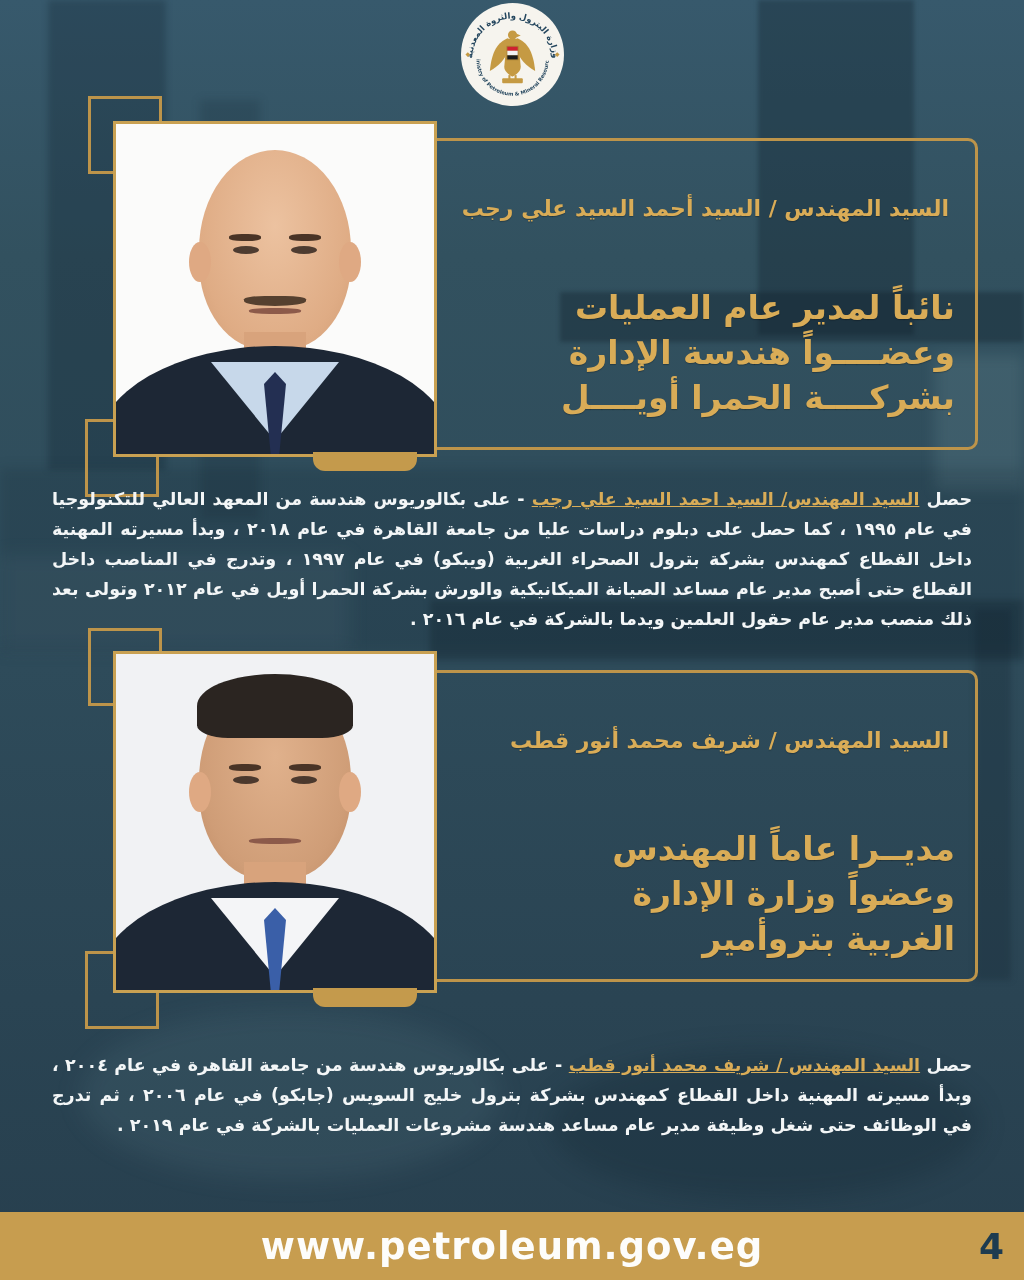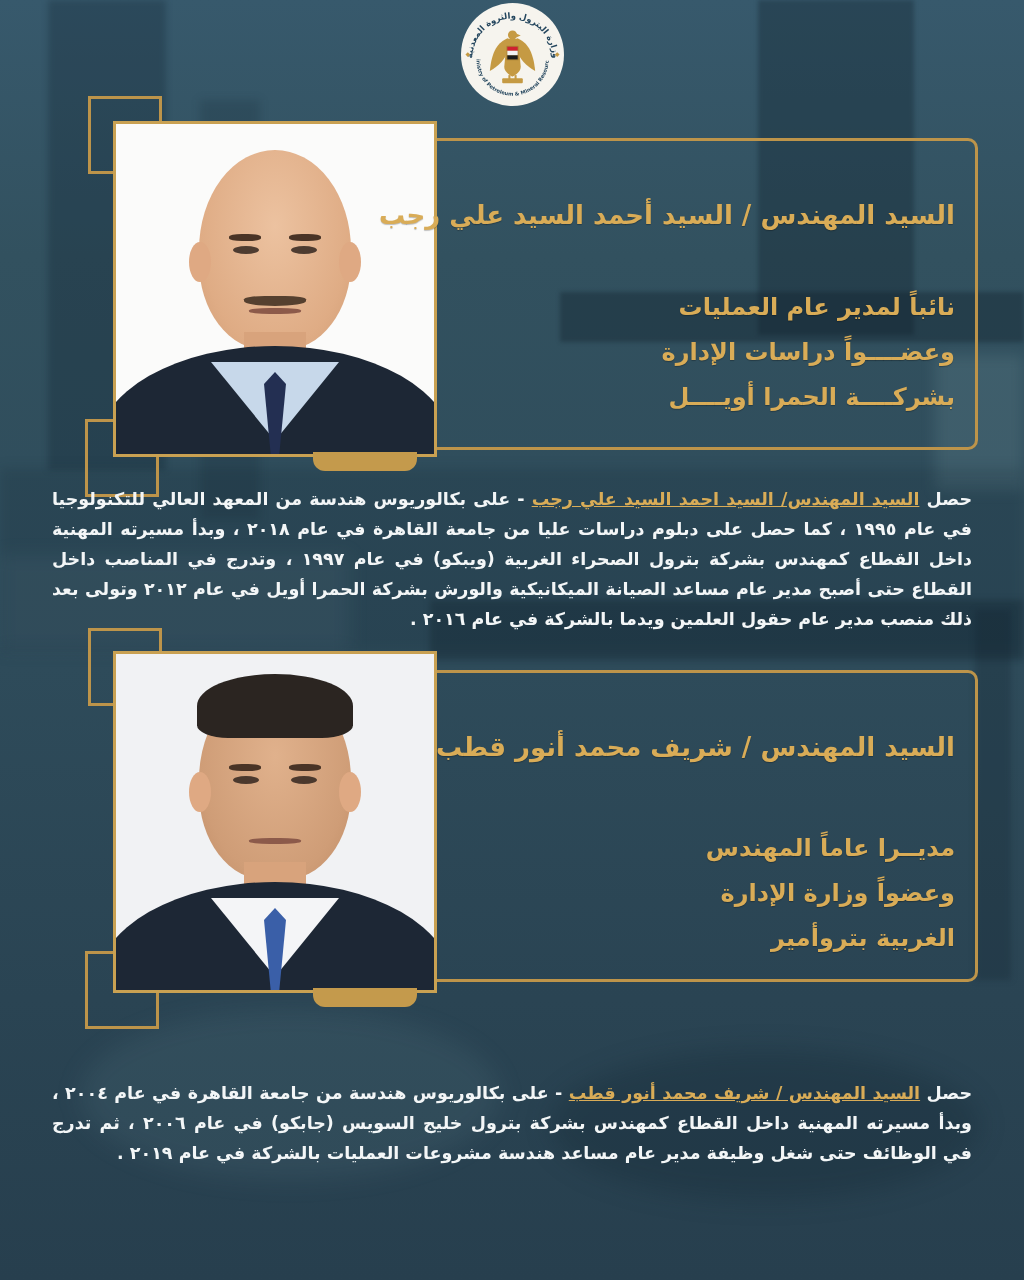--- a/index.html
+++ b/index.html
@@ -57,33 +57,33 @@
         background:#d8a37c;}
   .shoulders{position:absolute;left:-6%;bottom:-4px;width:112%;height:112px;background:#1d2735;
              border-radius:55% 55% 0 0/100% 100% 0 0;}
   .shirt{position:absolute;left:50%;transform:translateX(-50%);bottom:0;width:128px;height:96px;
          background:#c7d8ea;clip-path:polygon(0 0,100% 0,50% 82%);}
   .ph2 .shirt{background:#f4f5f7;}
   .tie{position:absolute;left:50%;transform:translateX(-50%);bottom:0;width:22px;height:86px;
        background:#232f52;clip-path:polygon(50% 0,100% 14%,68% 100%,32% 100%,0 14%);}
   .ph2 .tie{background:#3a5fa8;}
   
-  .gold-name{position:absolute;right:69px;color:#d9ac57;font-weight:bold;font-size:26px;
+  .gold-name{position:absolute;right:75px;color:#d9ac57;font-weight:bold;font-size:22px;
              direction:rtl;z-index:3;white-space:nowrap;text-shadow:0 1px 1px rgba(0,0,0,.25);}
   .n1{top:178px;} .n2{top:710px;}
-  .gold-title{position:absolute;right:69px;color:#d9ac57;font-weight:bold;font-size:24px;
+  .gold-title{position:absolute;right:69px;color:#d9ac57;font-weight:bold;font-size:33px;
               direction:rtl;text-align:right;line-height:45px;z-index:3;
               text-shadow:0 1px 1px rgba(0,0,0,.25);}
   .ti1{top:285px;} .ti2{top:826px;}
   .gold-title span{display:block;}
   
   .bio{position:absolute;left:52px;width:920px;direction:rtl;text-align:justify;
        text-align-last:right;color:#f3f6f7;font-weight:bold;font-size:17.5px;
        line-height:30px;z-index:3;margin:0;}
-  .bio1{top:484px;} .bio2{top:1050px;margin-top:28px;}
+  .bio1{top:484px;} .bio2{top:1050px;}
   .bio .gname{color:#d9ac57;text-decoration:underline;}
   
   .footer{position:absolute;left:0;top:1212px;width:1024px;height:68px;background:#c79d4f;
           z-index:5;display:flex;align-items:center;justify-content:center;}
   .footer .url{color:#fdfdfb;font-weight:bold;font-size:37px;letter-spacing:1px;}
   .footer .pagenum{position:absolute;right:20px;top:50%;transform:translateY(-50%);
                    color:#1d3b50;font-weight:bold;font-size:36px;}
 </style>
 </head>
 <body>
@@ -152,21 +152,21 @@
       <div class="neck"></div>
       <div class="shoulders">
         <div class="shirt"></div>
           <div class="tie"></div>
       </div>
     </div>
     <div class="tab t1"></div>
     <h2 class="gold-name n1">السيد المهندس / السيد أحمد السيد علي رجب</h2>
     <div class="gold-title ti1">
       <span>نائباً لمدير عام العمليات</span>
-      <span>وعضــــواً دراسات الإدارة</span>
+      <span>وعضــــواً هندسة الإدارة</span>
       <span>بشركــــة الحمرا أويــــل</span>
     </div>
   </section>
 
   <p class="bio bio1"><span>حصل </span><span class="gname">السيد المهندس/ السيد احمد السيد علي رجب</span><span> - على بكالوريوس هندسة من المعهد العالي للتكنولوجيا في عام ١٩٩٥ ، كما حصل على دبلوم دراسات عليا من جامعة القاهرة في عام ٢٠١٨ ، وبدأ مسيرته المهنية داخل القطاع كمهندس بشركة بترول الصحراء الغربية (ويبكو) في عام ١٩٩٧ ، وتدرج في المناصب داخل القطاع حتى أصبح مدير عام مساعد الصيانة الميكانيكية والورش بشركة الحمرا أويل في عام ٢٠١٢ وتولى بعد ذلك منصب مدير عام حقول العلمين ويدما بالشركة في عام ٢٠١٦ .</span></p>
 
   <section>
     <div class="frame-rect fr2"></div>
     <div class="bracket b3"></div>
     <div class="bracket b4"></div>
@@ -191,14 +191,18 @@
     <h2 class="gold-name n2">السيد المهندس / شريف محمد أنور قطب</h2>
     <div class="gold-title ti2">
       <span>مديــرا عاماً المهندس</span>
       <span>وعضواً وزارة الإدارة</span>
       <span>الغربية بتروأمير</span>
     </div>
   </section>
 
   <p class="bio bio2"><span>حصل </span><span class="gname">السيد المهندس / شريف محمد أنور قطب</span><span> - على بكالوريوس هندسة من جامعة القاهرة في عام ٢٠٠٤ ، وبدأ مسيرته المهنية داخل القطاع كمهندس بشركة بترول خليج السويس (جابكو) في عام ٢٠٠٦ ، ثم تدرج في الوظائف حتى شغل وظيفة مدير عام مساعد هندسة مشروعات العمليات بالشركة في عام ٢٠١٩ .</span></p>
 
+  <footer class="footer">
+    <span class="url">www.petroleum.gov.eg</span>
+    <span class="pagenum">4</span>
+  </footer>
 
 </div>
 
 </body></html>

